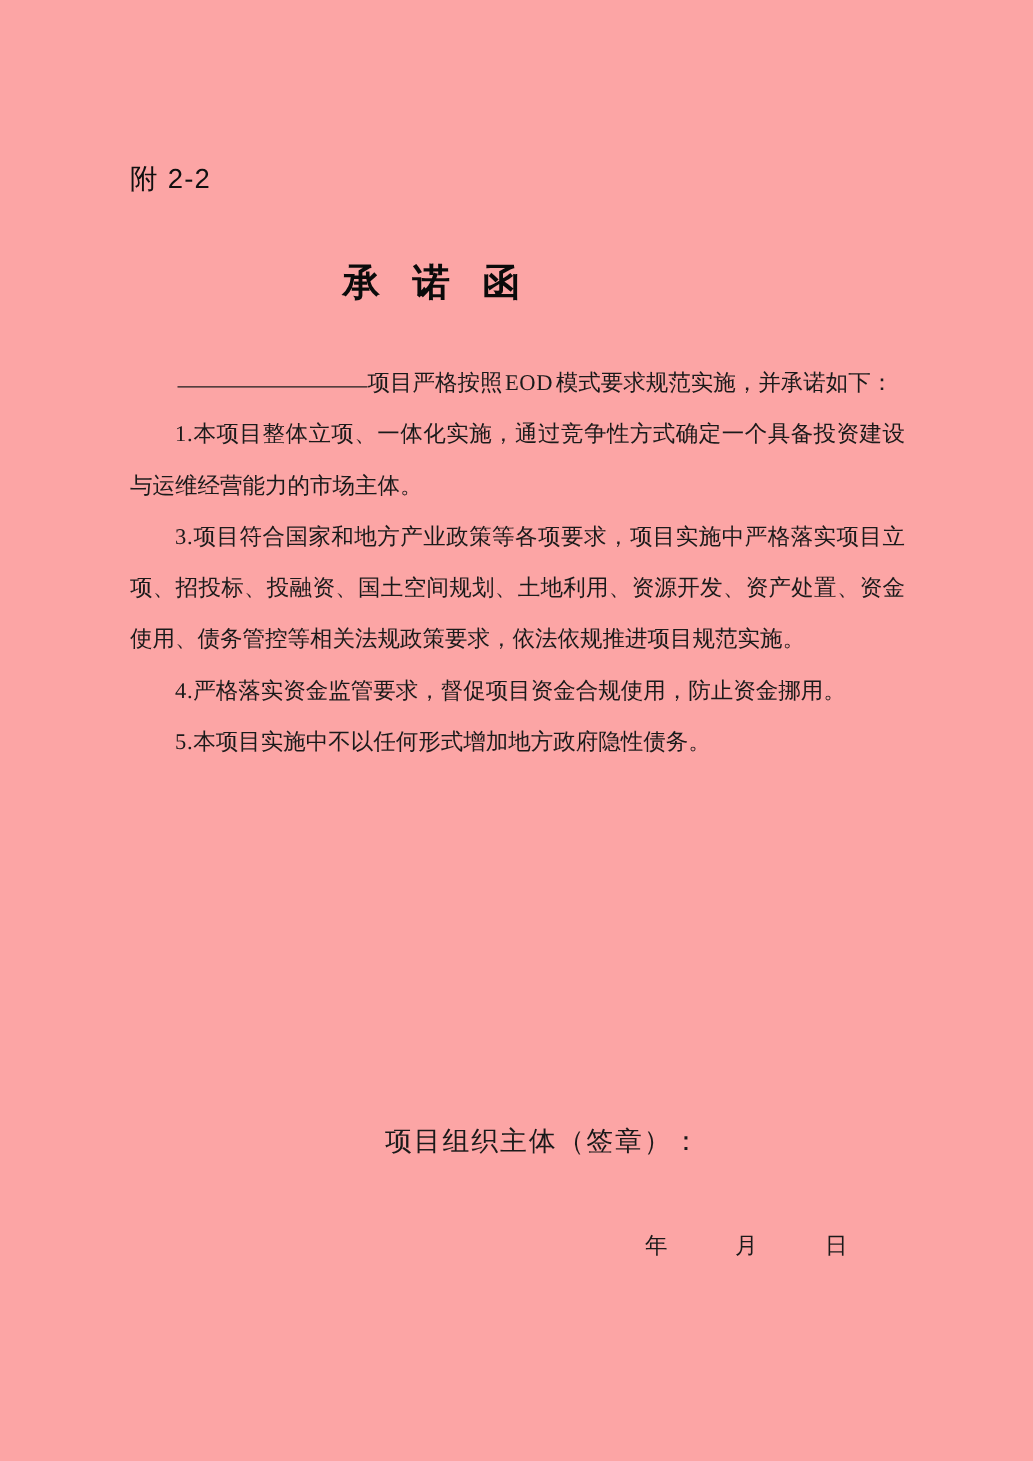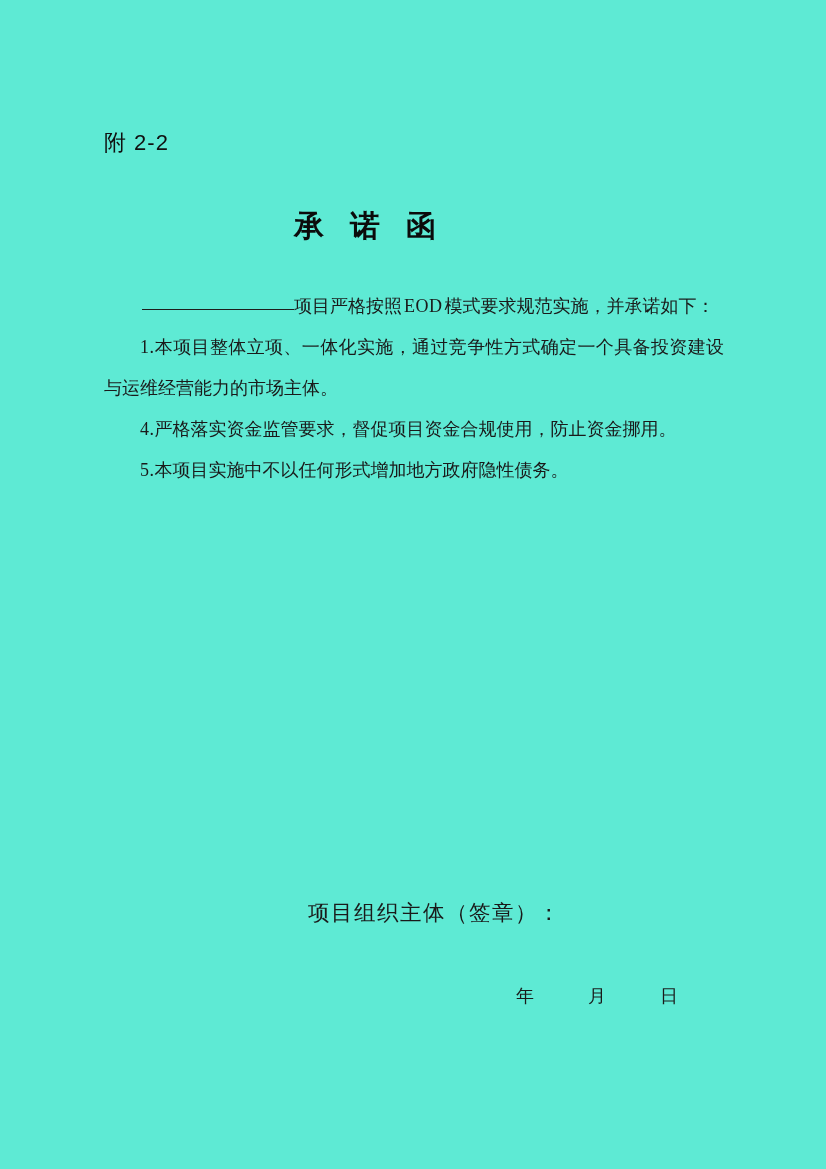--- a/index.html
+++ b/index.html
@@ -8,21 +8,21 @@
     background: #ffffff;
   }
   body {
     font-family: "Liberation Serif", "DejaVu Serif", serif;
     color: #161616;
   }
   .page {
     position: relative;
     width: 826px;
     height: 1169px;
-    background: #5eead4;
+    background: #fca5a5;
     overflow: hidden;
     box-sizing: border-box;
   }
 
   
   .doc-header {
     position: absolute;
     left: 104px;
     top: 128px;
     font-family: "Liberation Sans", "DejaVu Sans", sans-serif;
@@ -40,21 +40,20 @@
     width: 690px;
     text-align: center;
     font-family: "Liberation Sans", "DejaVu Sans", sans-serif;
     font-weight: 700;
     font-size: 30px;
     letter-spacing: 26px;
     
     text-indent: 26px;
     color: #0b0b0b;
     white-space: nowrap;
-    padding-left: 20px;
   }
 
   
   .body-block {
     position: absolute;
     left: 104px;
     top: 286px;
     width: 620px;
     font-size: 18px;
     line-height: 41px;
@@ -149,20 +148,21 @@
 
   <div class="doc-title">承诺函</div>
 
   <div class="body-block">
 
     <p class="para indent"><span class="blank-rule"></span><span>项目严格按照</span><span class="latin">EOD</span><span>模式要求规范实施，并承诺如下：</span></p>
 
     <p class="para indent"><span class="num-prefix">1.</span><span>本项目整体立项、一体化实施，通过竞争性方式确定一个具备投资建设与运维经营能力的市场主体。</span></p>
 
 
+    <p class="para indent"><span class="num-prefix">3.</span><span>项目符合国家和地方产业政策等各项要求，项目实施中严格落实项目立项、招投标、投融资、国土空间规划、土地利用、资源开发、资产处置、资金使用、债务管控等相关法规政策要求，依法依规推进项目规范实施。</span></p>
 
     <p class="para indent"><span class="num-prefix">4.</span><span>严格落实资金监管要求，督促项目资金合规使用，防止资金挪用。</span></p>
 
     <p class="para indent"><span class="num-prefix">5.</span><span>本项目实施中不以任何形式增加地方政府隐性债务。</span></p>
 
   </div>
 
   <div class="sign-line">项目组织主体（签章）：</div>
 
   <div class="date-line">

